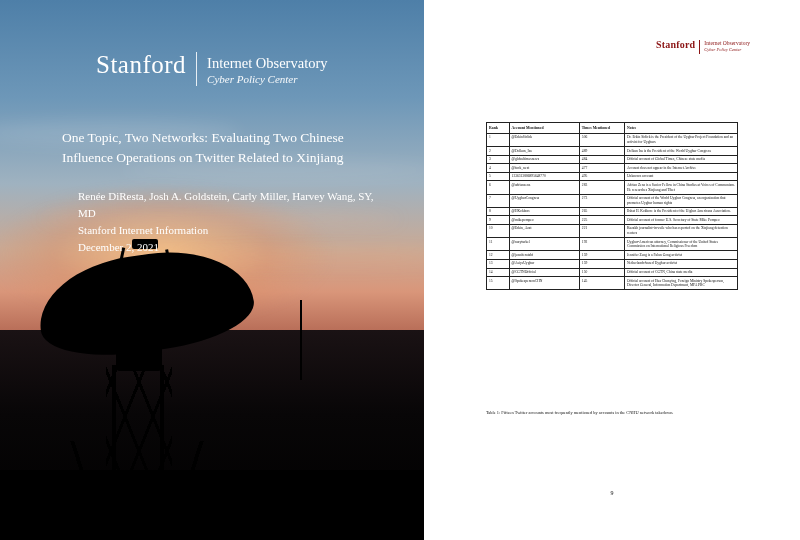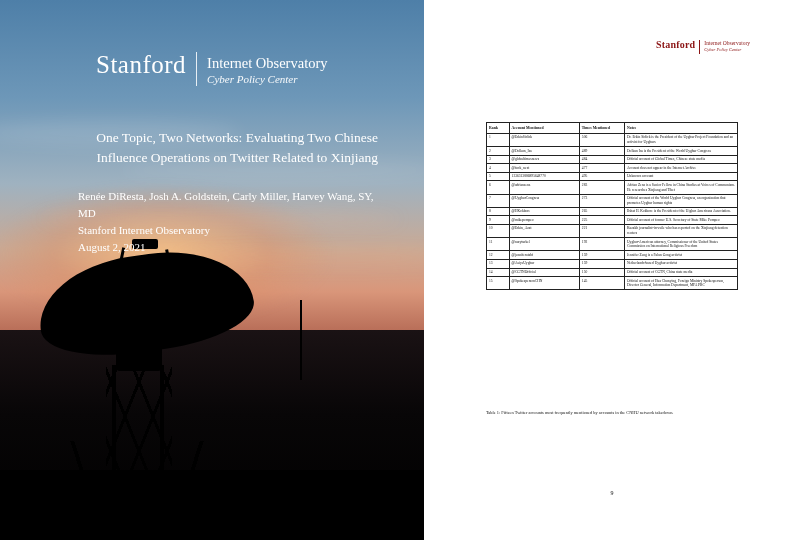--- a/index.html
+++ b/index.html
@@ -215,27 +215,26 @@
   }
   .brand-cpc {
     font-size: 11px;
     font-style: italic;
     line-height: 1.3;
     opacity: 0.95;
   }
 
   .cover-title {
     position: absolute;
-    left: 78px;
+    left: 62px;
     top: 128px;
     width: 300px;
     color: #ffffff;
     font-size: 13.5px;
     line-height: 1.45;
-    text-align: right;
   }
   .cover-authors {
     position: absolute;
     left: 78px;
     top: 188px;
     width: 300px;
     color: #ffffff;
     font-size: 11px;
     line-height: 1.55;
   }
@@ -356,22 +355,22 @@
       <div class="brand-divider"></div>
       <div class="brand-right">
         <div class="brand-io">Internet Observatory</div>
         <div class="brand-cpc">Cyber Policy Center</div>
       </div>
     </div>
 
     <div class="cover-title">One Topic, Two Networks: Evaluating Two Chinese Influence Operations on Twitter Related to Xinjiang</div>
     <div class="cover-authors">
       <div>Renée DiResta, Josh A. Goldstein, Carly Miller, Harvey Wang, SY, MD</div>
-      <div>Stanford Internet Observatory</div>
-      <div>August 2, 2021</div>
+      <div>Stanford Internet Information</div>
+      <div>December 2, 2021</div>
     </div>
   </div>
 
   <div class="content">
     <div class="content-brand">
       <div class="cb-stanford">Stanford</div>
       <div class="cb-divider"></div>
       <div class="cb-right">
         <div class="cb-io">Internet Observatory</div>
         <div class="cb-cpc">Cyber Policy Center</div>

